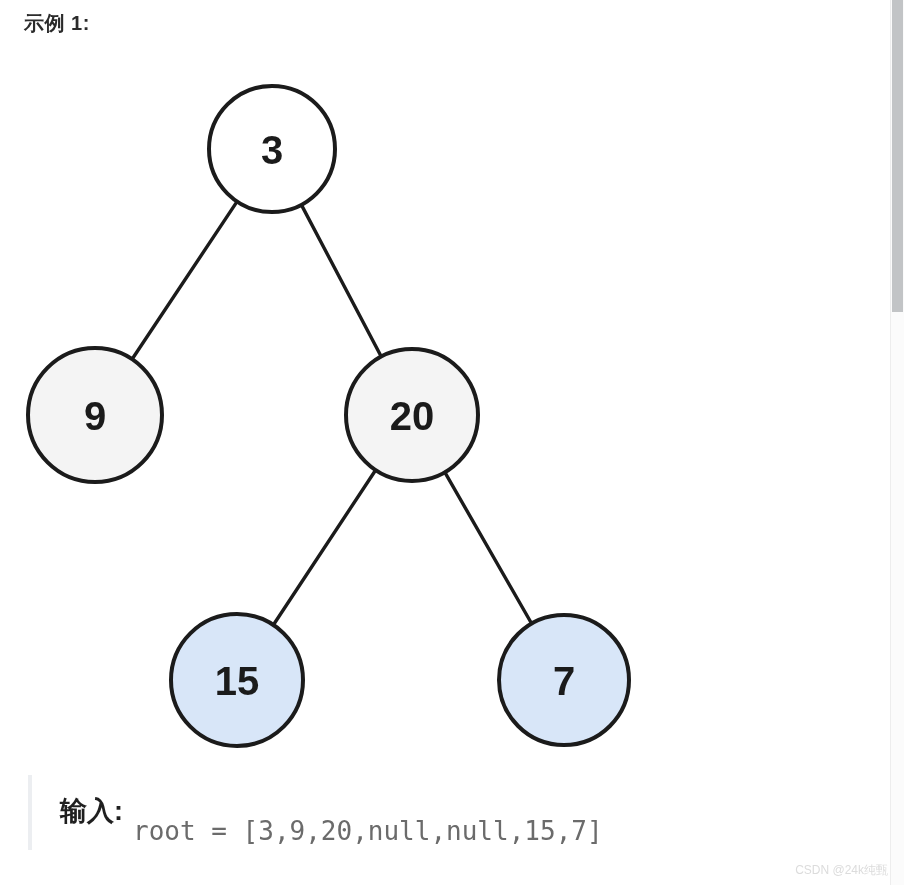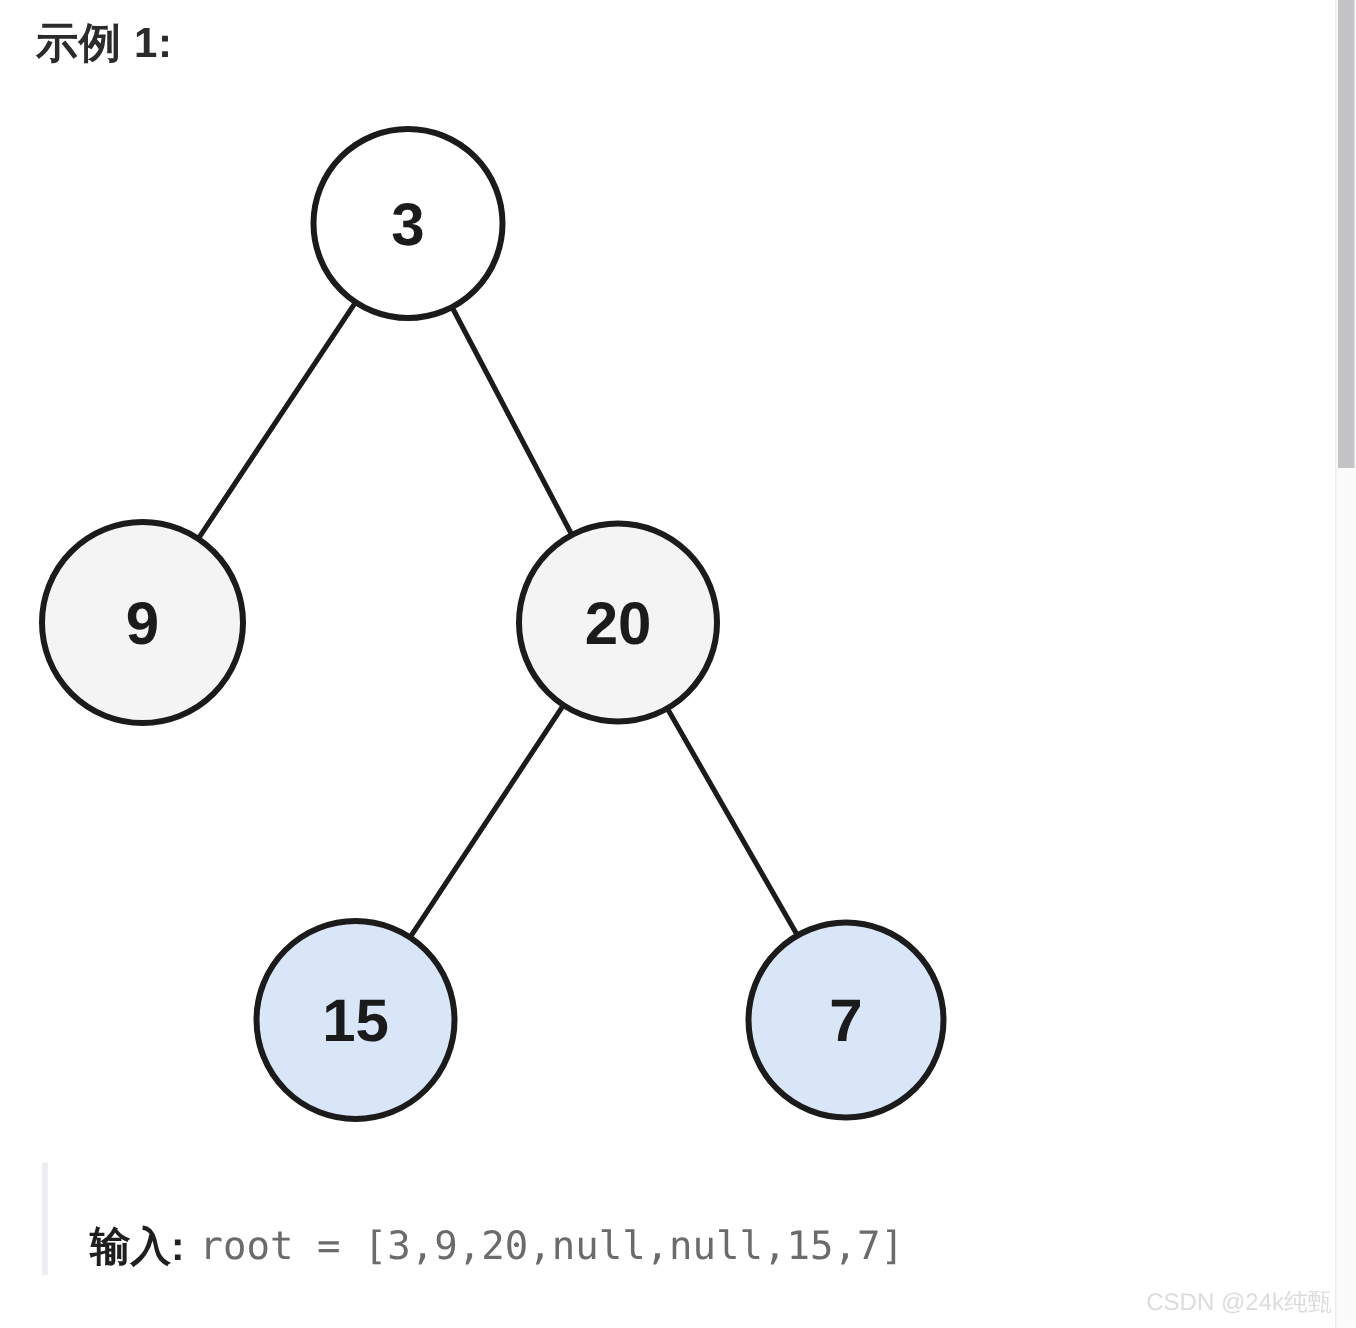--- a/index.html
+++ b/index.html
@@ -14,21 +14,21 @@
     overflow: hidden;
     font-family: "Liberation Sans", "DejaVu Sans", sans-serif;
     color: #222222;
   }
 
   
   #example-heading {
     position: absolute;
     left: 24px;
     top: 10px;
-    font-size: 28px;
+    font-size: 20px;
     font-weight: bold;
     letter-spacing: 0.5px;
     color: #2b2b2b;
     white-space: nowrap;
   }
 
   
   #tree-figure {
     position: absolute;
     left: 0;
@@ -62,21 +62,21 @@
     position: absolute;
     left: 28px;
     top: 775px;
     width: 740px;
     border-left: 4px solid #eceef1;
     padding-left: 28px;
     box-sizing: border-box;
   }
   .io-line {
     display: flex;
-    align-items: flex-end;
+    align-items: center;
     white-space: nowrap;
     line-height: 1.28;
     margin-bottom: 2px;
   }
   .io-label {
     font-family: "Liberation Sans", "DejaVu Sans", sans-serif;
     font-size: 27px;
     font-weight: bold;
     color: #1f1f1f;
     margin-right: 10px;
@@ -88,21 +88,21 @@
     letter-spacing: 0px;
     margin-top: 40px;
   }
 
   
   #watermark {
     position: absolute;
     right: 16px;
     bottom: 6px;
     font-family: "Liberation Sans", "DejaVu Sans", sans-serif;
-    font-size: 16px;
+    font-size: 12px;
     color: #dcdcdc;
     white-space: nowrap;
     user-select: none;
   }
 
   
   #scrollbar-track {
     position: absolute;
     right: 0;
     top: 0;

